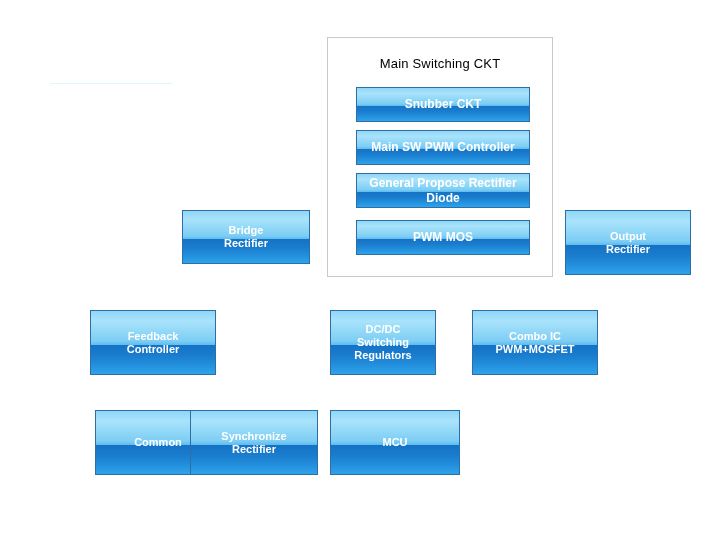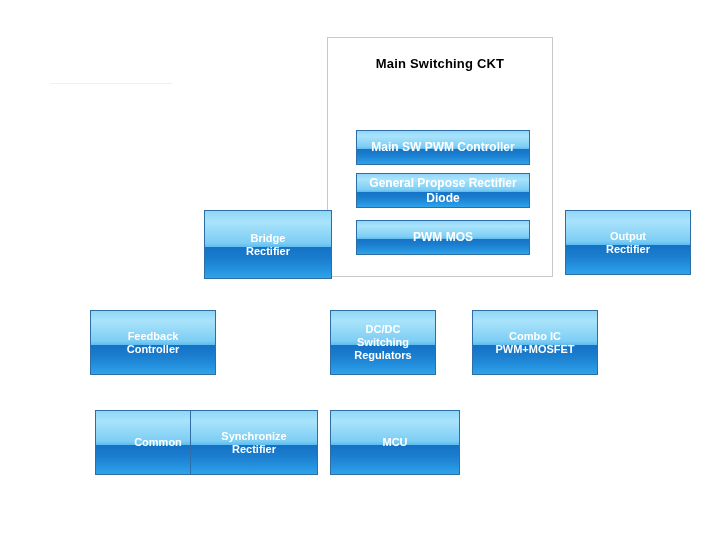--- a/index.html
+++ b/index.html
@@ -35,21 +35,21 @@
     position: absolute;
     border: 1px solid #c9c9c9;
     background: #ffffff;
     box-sizing: border-box;
   }
   .group-title {
     position: absolute;
     width: 100%;
     text-align: center;
     font-size: 13px;
-    font-weight: bold;
+    font-weight: normal;
     color: #000000;
     letter-spacing: 0.2px;
     white-space: nowrap;
   }
 
   
   .blk {
     position: absolute;
     box-sizing: border-box;
     border: 1px solid #2f6ea5;
@@ -84,31 +84,34 @@
 <body>
 
 <div id="canvas">
 
   <div class="hairline" style="left: 50px; top: 83px; width: 122px; background: rgb(214, 251, 253);"></div>
 
   <div class="group-box" style="left: 327px; top: 37px; width: 226px; height: 240px; border-color: rgb(201, 201, 201);">
     <div class="group-title" style="top: 18px; color: rgb(0, 0, 0);">Main Switching CKT</div>
   </div>
 
+<div class="blk md" style="left: 356px; top: 87px; width: 174px; height: 35px;">
+      <span class="ln">Snubber CKT</span>
+    </div>
     <div class="blk md" style="left: 356px; top: 130px; width: 174px; height: 35px;">
       <span class="ln">Main SW PWM Controller</span>
     </div>
     <div class="blk md" style="left: 356px; top: 173px; width: 174px; height: 35px;">
       <span class="ln">General Propose Rectifier</span>
       <span class="ln">Diode</span>
     </div>
     <div class="blk md" style="left: 356px; top: 220px; width: 174px; height: 35px;">
       <span class="ln">PWM MOS</span>
     </div>
-    <div class="blk sm" style="left: 204px; top: 210px; width: 128px; height: 69px;">
+    <div class="blk sm" style="left: 182px; top: 210px; width: 128px; height: 54px;">
       <span class="ln">Bridge</span>
       <span class="ln">Rectifier</span>
     </div>
     <div class="blk sm" style="left: 565px; top: 210px; width: 126px; height: 65px;">
       <span class="ln">Output</span>
       <span class="ln">Rectifier</span>
     </div>
     <div class="blk sm" style="left: 50px; top: 310px; width: 126px; height: 65px; margin-left: 40px;">
       <span class="ln">Feedback</span>
       <span class="ln">Controller</span>

